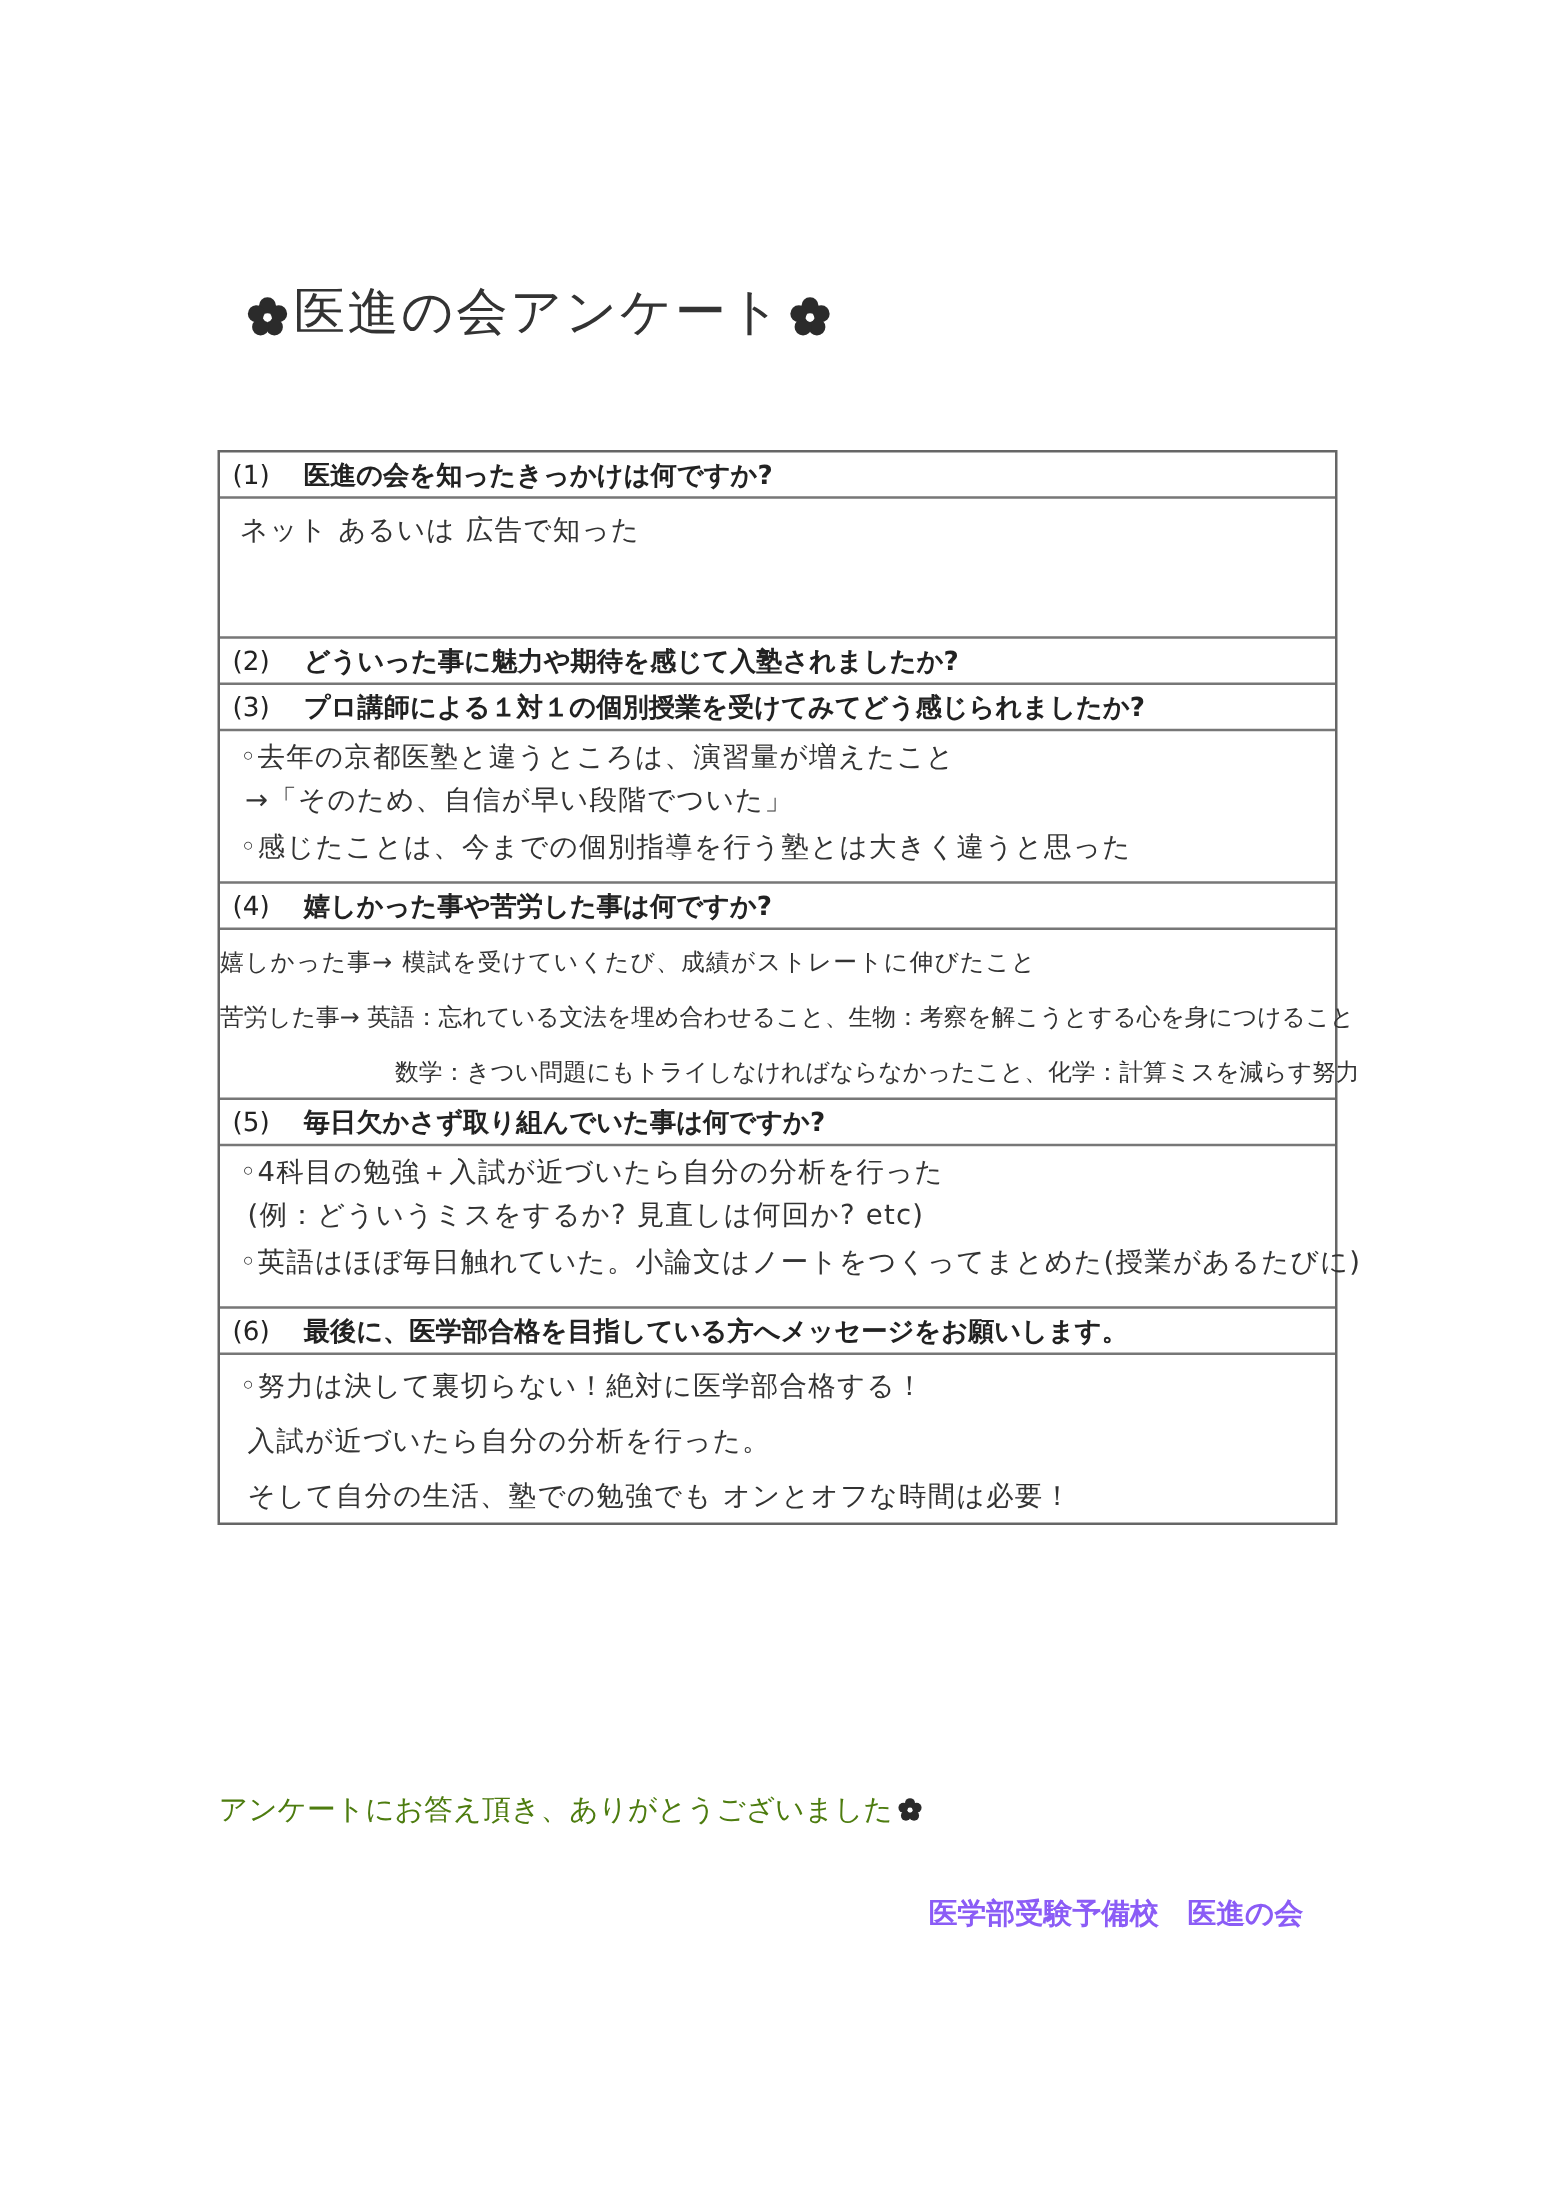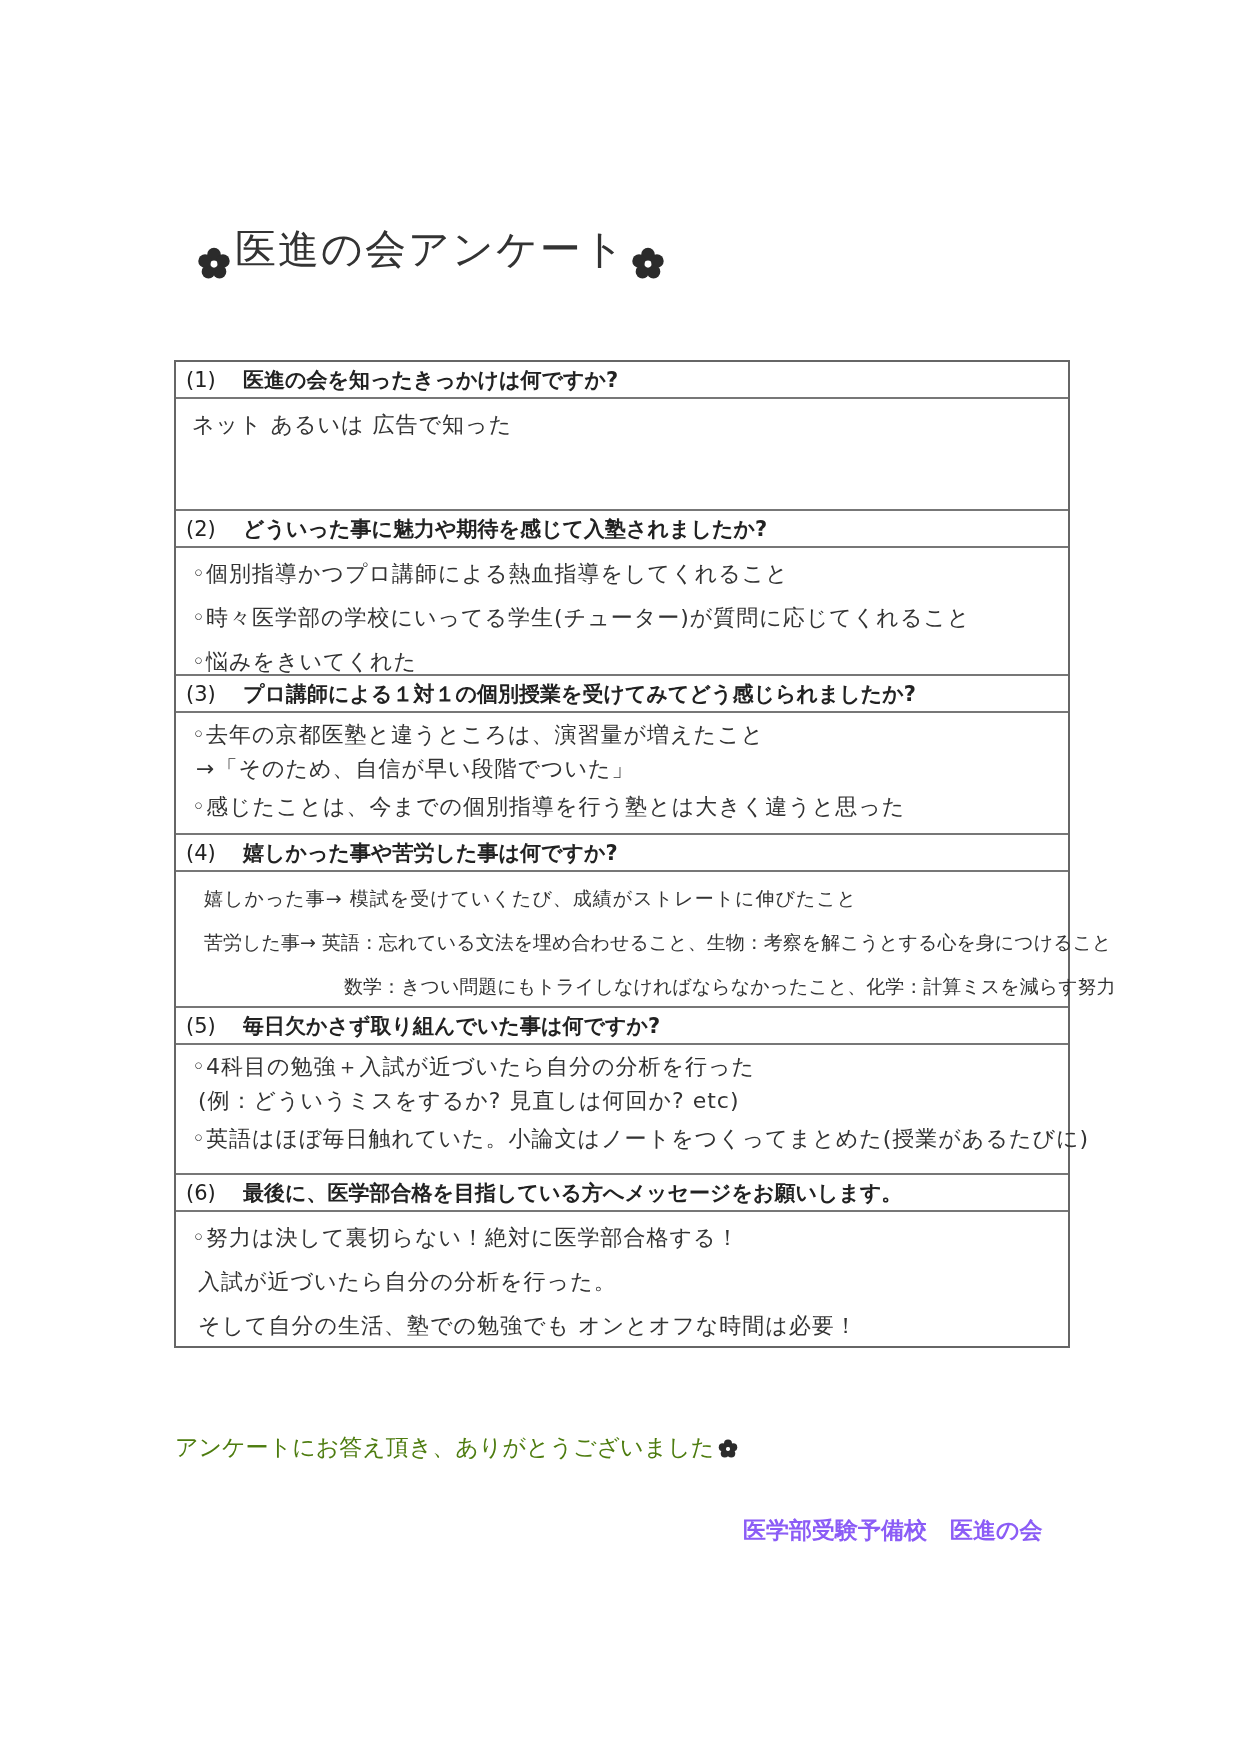--- a/index.html
+++ b/index.html
@@ -1,19 +1,19 @@
 <!DOCTYPE html>
 <html><head>
 <meta charset="utf-8">
 <style>
   html, body { margin:0; padding:0; background:#ffffff; }
   body { width:1240px; height:1754px; position:relative; overflow:hidden;
          font-family:"DejaVu Sans", sans-serif; color:#2a2a2a; }
   .title { position:absolute; left:193px; top:222px; font-size:41px; letter-spacing:2px;
-           color:#333; display:flex; align-items:flex-end; }
+           color:#333; display:flex; align-items:center; }
   .flower { display:inline-block; width:34px; height:34px; position:relative; margin:0 4px; }
   .flower svg { width:100%; height:100%; }
   .form { position:absolute; left:174px; top:360px; width:896px; border:2px solid #666;
           border-top:2px solid #666; box-sizing:border-box; }
   .q-header { border-bottom:2px solid #777; height:35px; display:flex; align-items:center;
               font-size:21px; font-weight:bold; color:#222; padding-left:10px; }
   .q-num { width:57px; font-weight:normal; }
   .answer { border-bottom:2px solid #777; position:relative; padding:6px 0 0 16px;
             font-family:"DejaVu Sans", sans-serif; font-size:22px; color:#333; }
   .answer:last-child { border-bottom:none; }
@@ -65,41 +65,36 @@
     <span>医進の会を知ったきっかけは何ですか?</span>
   </div>
   <div class="answer" style="height:104px;">
     <div class="line">ネット あるいは 広告で知った</div>
   </div>
 
   <div class="q-header">
     <span class="q-num">(2)</span>
     <span>どういった事に魅力や期待を感じて入塾されましたか?</span>
   </div>
-  <div class="answer" style="height:120px;">
-    <div class="line">◦個別指導かつプロ講師による熱血指導をしてくれること</div>
-    <div class="line">◦時々医学部の学校にいってる学生(チューター)が質問に応じてくれること</div>
-    <div class="line">◦悩みをきいてくれた</div>
-  </div>
 
   <div class="q-header">
     <span class="q-num">(3)</span>
     <span>プロ講師による１対１の個別授業を受けてみてどう感じられましたか?</span>
   </div>
   <div class="answer" style="height:114px;">
     <div class="line sm">◦去年の京都医塾と違うところは、演習量が増えたこと</div>
     <div class="line sm indent3">→「そのため、自信が早い段階でついた」</div>
     <div class="line">◦感じたことは、今までの個別指導を行う塾とは大きく違うと思った</div>
   </div>
 
   <div class="q-header">
     <span class="q-num">(4)</span>
     <span>嬉しかった事や苦労した事は何ですか?</span>
   </div>
-  <div class="answer" style="height:128px; font-size:19px; padding-left:28px;">
+  <div class="answer" style="height:128px; font-size:19px; padding-left:0;">
     <div class="line">嬉しかった事→ 模試を受けていくたび、成績がストレートに伸びたこと</div>
     <div class="line" style="letter-spacing:0;">苦労した事→ 英語：忘れている文法を埋め合わせること、生物：考察を解こうとする心を身につけること</div>
     <div class="line indent2" style="letter-spacing:0;">数学：きつい問題にもトライしなければならなかったこと、化学：計算ミスを減らす努力</div>
   </div>
 
   <div class="q-header">
     <span class="q-num">(5)</span>
     <span>毎日欠かさず取り組んでいた事は何ですか?</span>
   </div>
   <div class="answer" style="height:122px;">

